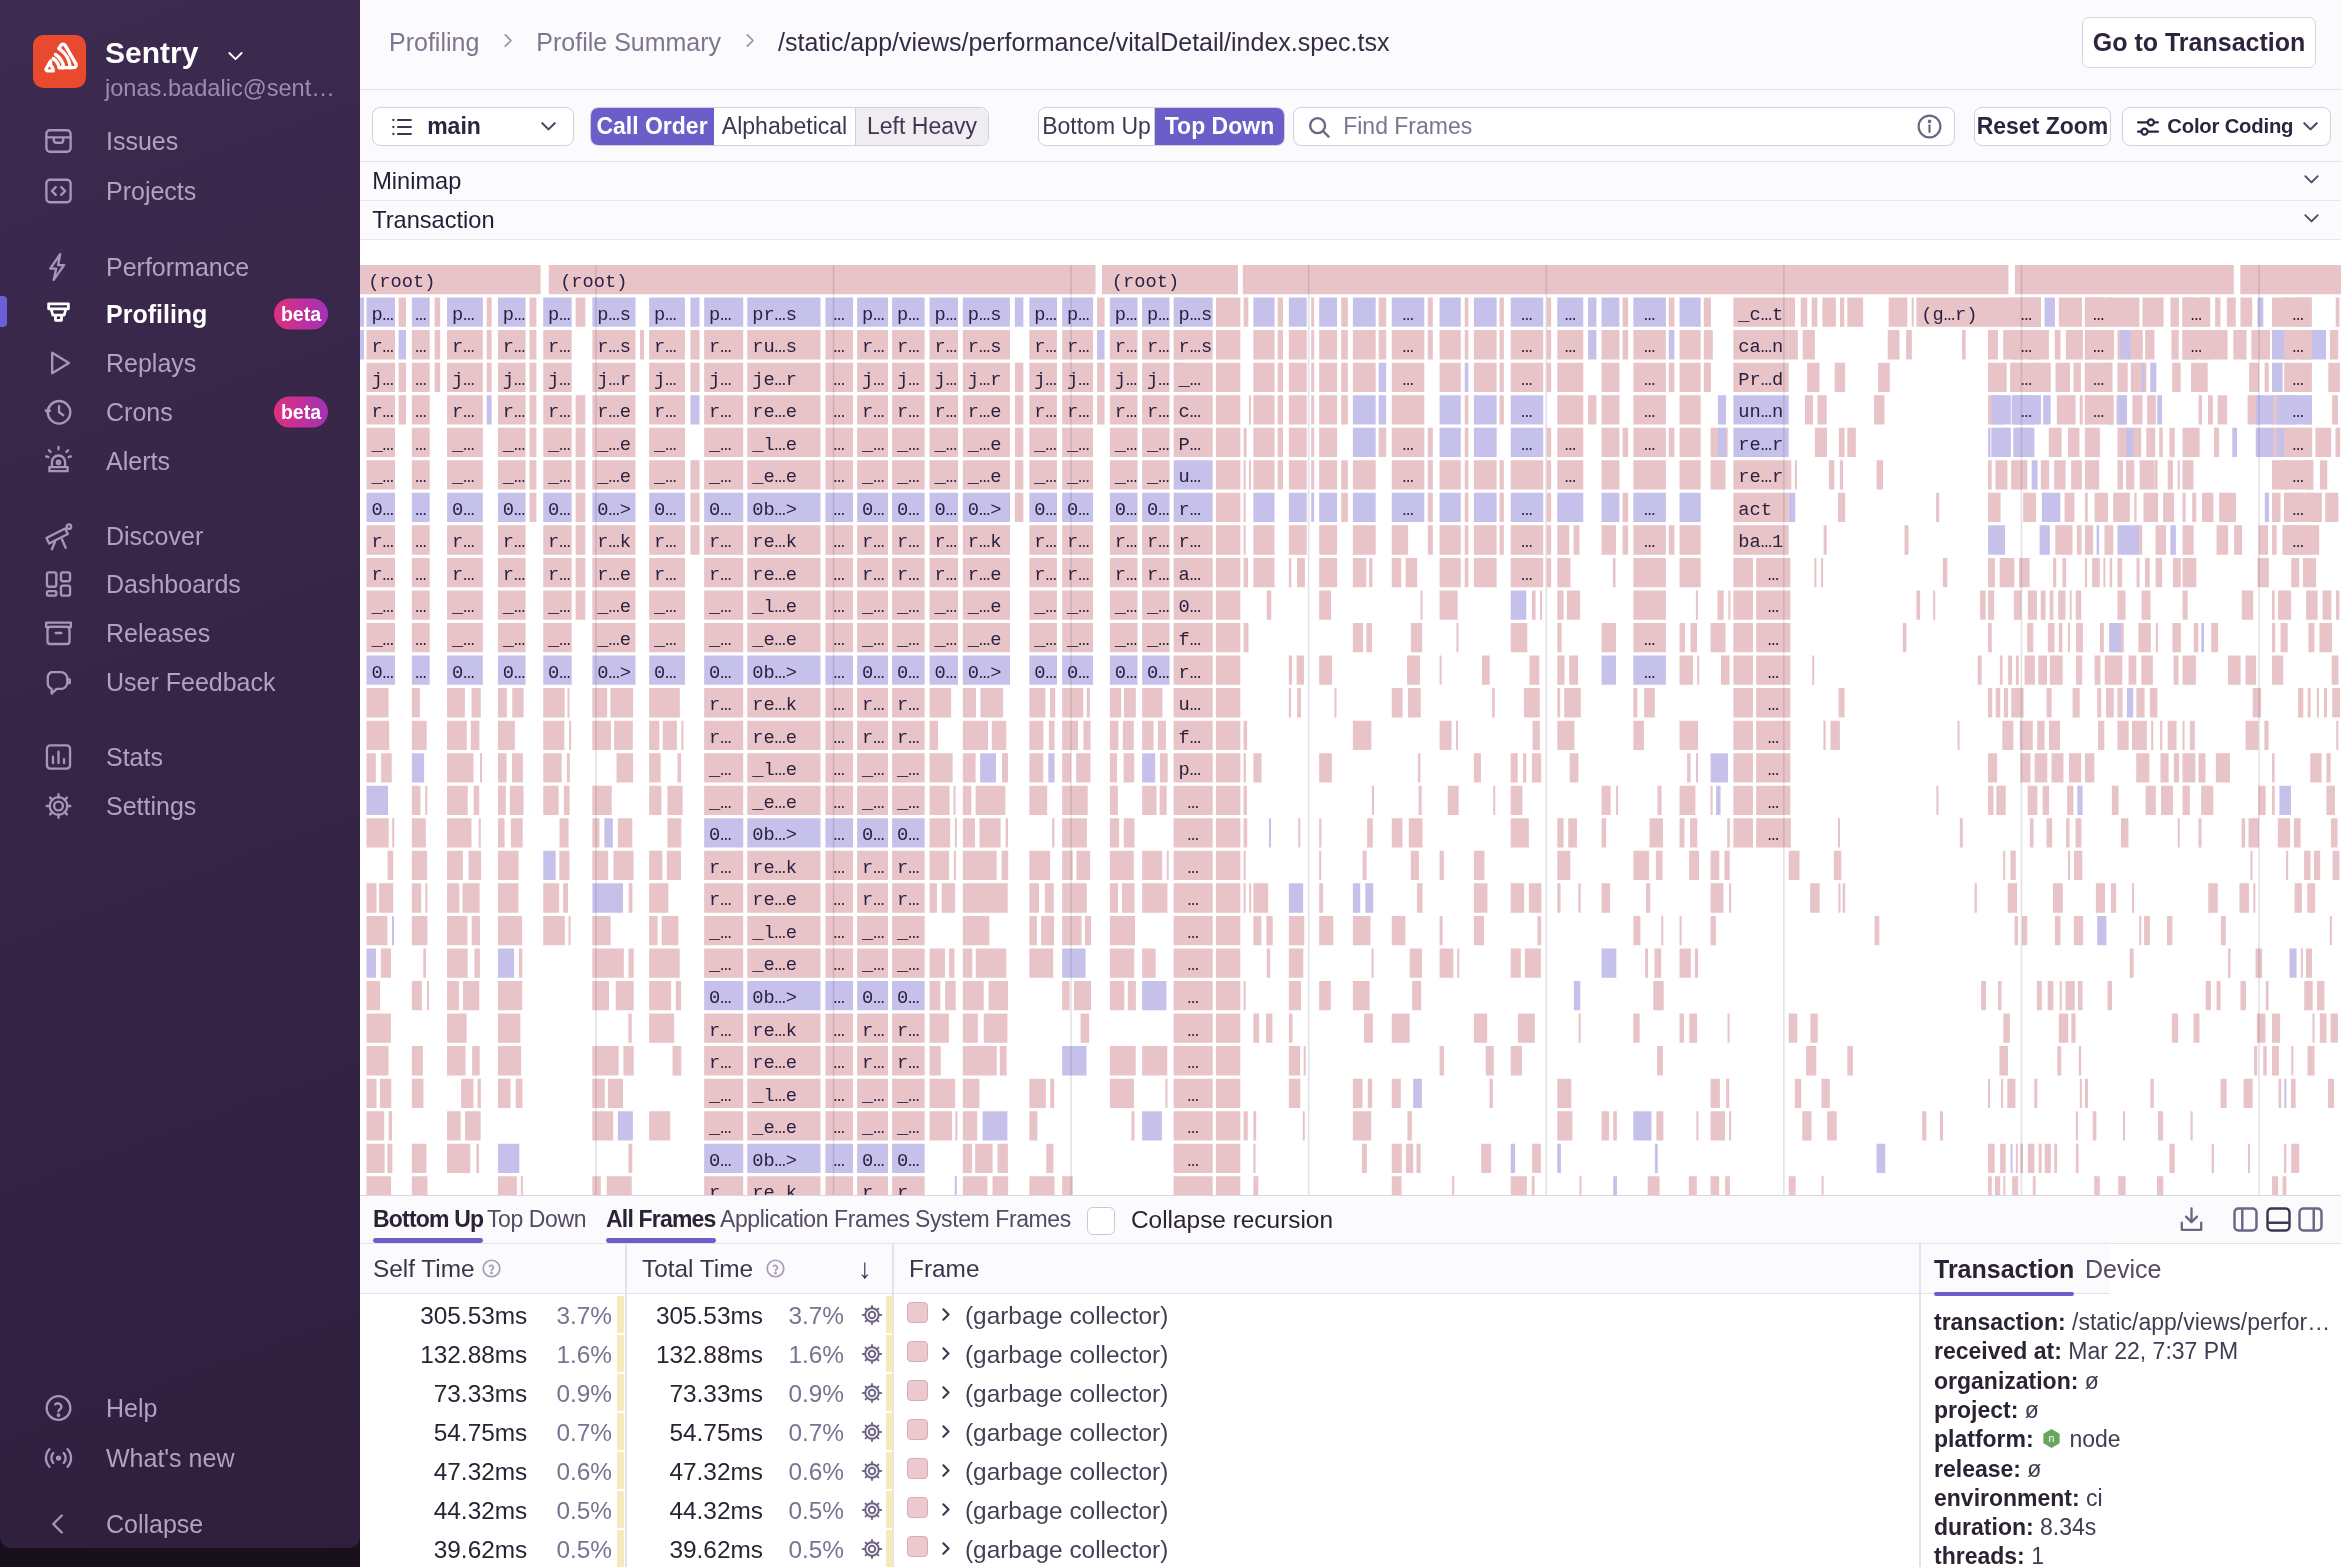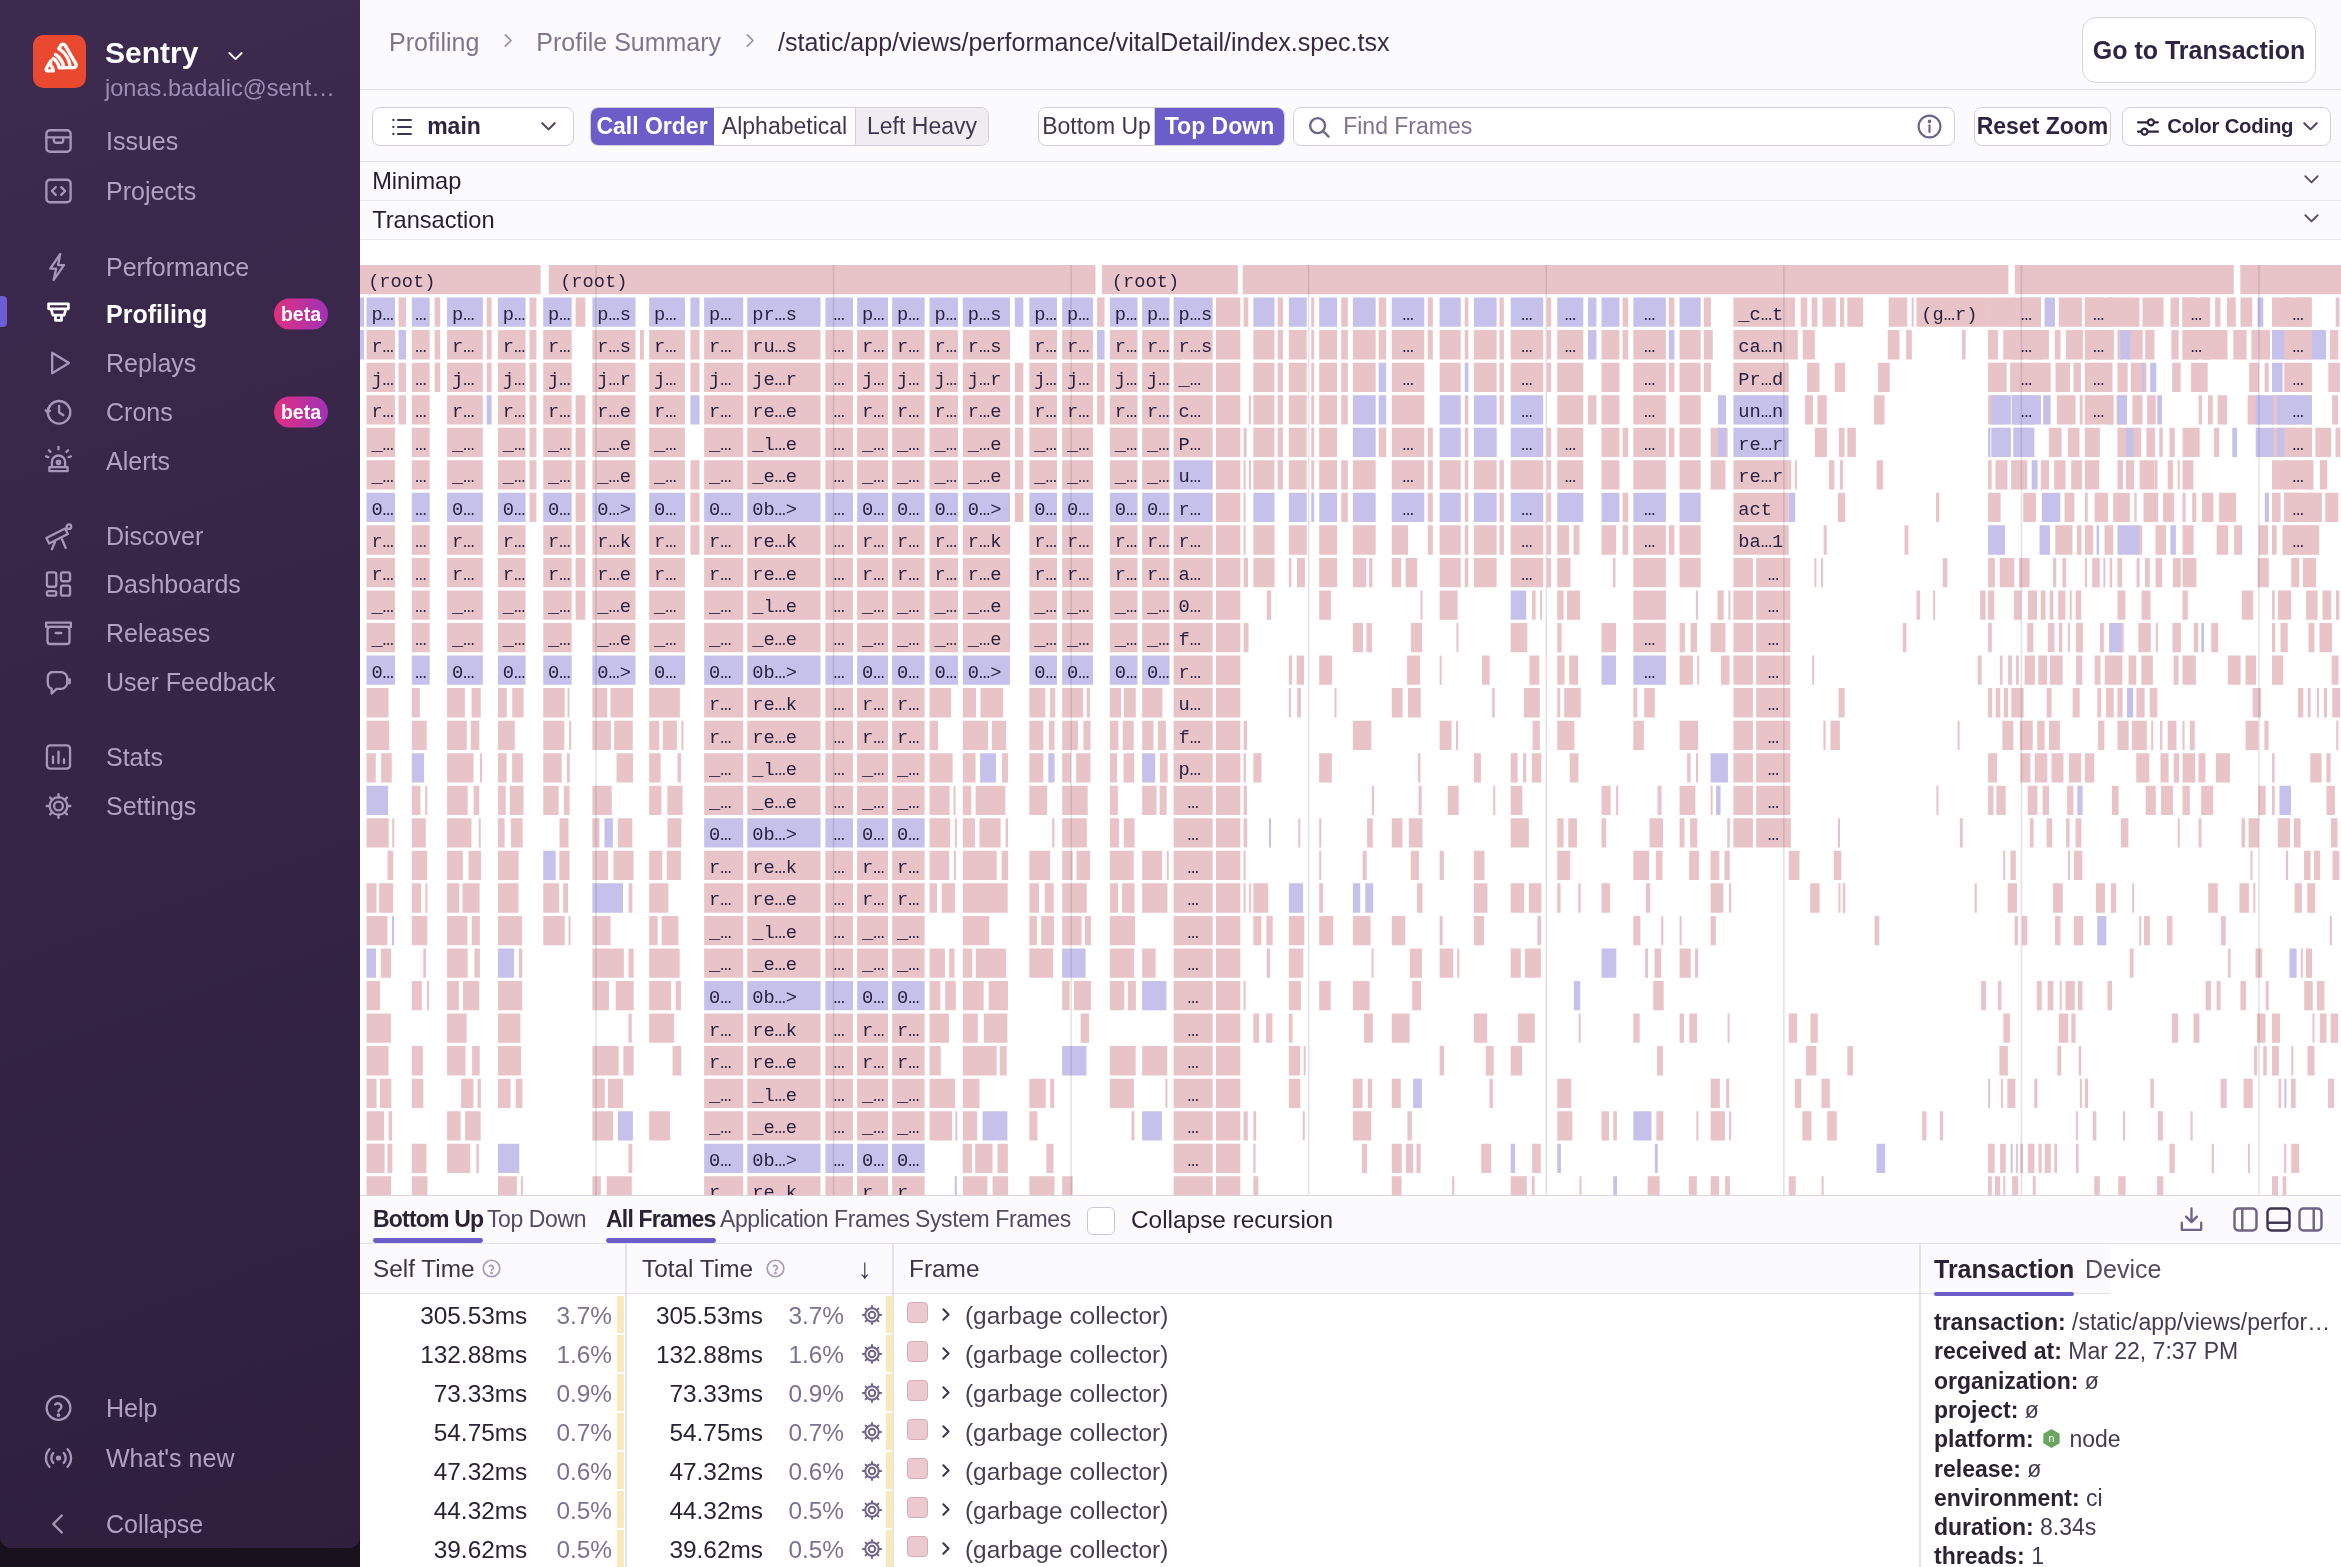--- a/index.html
+++ b/index.html
@@ -18,22 +18,22 @@
   background:linear-gradient(90deg,#e1307e,#a132b6); color:#fff; font-size:19.5px; font-weight:600;
   display:flex; align-items:center; justify-content:center; }
 #activebar { position:absolute; left:0; top:296px; width:7.3px; height:31px; background:#6d5ed6; border-radius:0 4.1px 4.1px 0; }
 
 
 #main { position:absolute; left:360px; top:0; width:1982px; height:1567px; background:#fff; }
 #crumbbar { position:absolute; left:0; top:0; width:1982px; height:90px; background:#fbfafc; border-bottom:1.6px solid #e6e0ea; }
 #crumbs { position:absolute; left:29px; top:28px; font-size:25px; color:#80758f; display:flex; align-items:center; }
 #crumbs .sep { margin:0 18px; }
 #crumbs .path { color:#362b45; }
-#gototx { position:absolute; right:26px; top:17px; width:234px; height:66px; background:#fff; border:1.6px solid #d8d2de;
-  border-radius:14px; font-size:25px; font-weight:700; color:#2f2440; display:flex; align-items:center; justify-content:center; }
+#gototx { position:absolute; right:26px; top:17px; width:234px; height:51px; background:#fff; border:1.6px solid #d8d2de;
+  border-radius:7px; font-size:25px; font-weight:700; color:#2f2440; display:flex; align-items:center; justify-content:center; }
 
 #toolbar { position:absolute; left:0; top:90px; width:2014px; height:72px; background:#fbfafc; border-bottom:1.6px solid #e6e0ea; }
 .btn { position:absolute; top:17px; height:39px; background:#fff; border:1.6px solid #d5cdde; border-radius:8.1px;
   display:flex; align-items:center; font-size:23px; color:#2f2440; white-space:nowrap; }
 .seg { position:absolute; top:17px; height:39px; display:flex; border:1.6px solid #d5cdde; border-radius:8.1px; overflow:hidden; background:#fff; }
 .seg > div { display:flex; align-items:center; justify-content:center; font-size:23px; color:#40364f; border-right:1.6px solid #d5cdde; white-space:nowrap; }
 .seg > div:last-child { border-right:none; }
 .seg .on { background:#6c5ec9; color:#fff; font-weight:700; border-color:#6c5ec9; }
 .seg .gray { background:#efecf2; }
 

